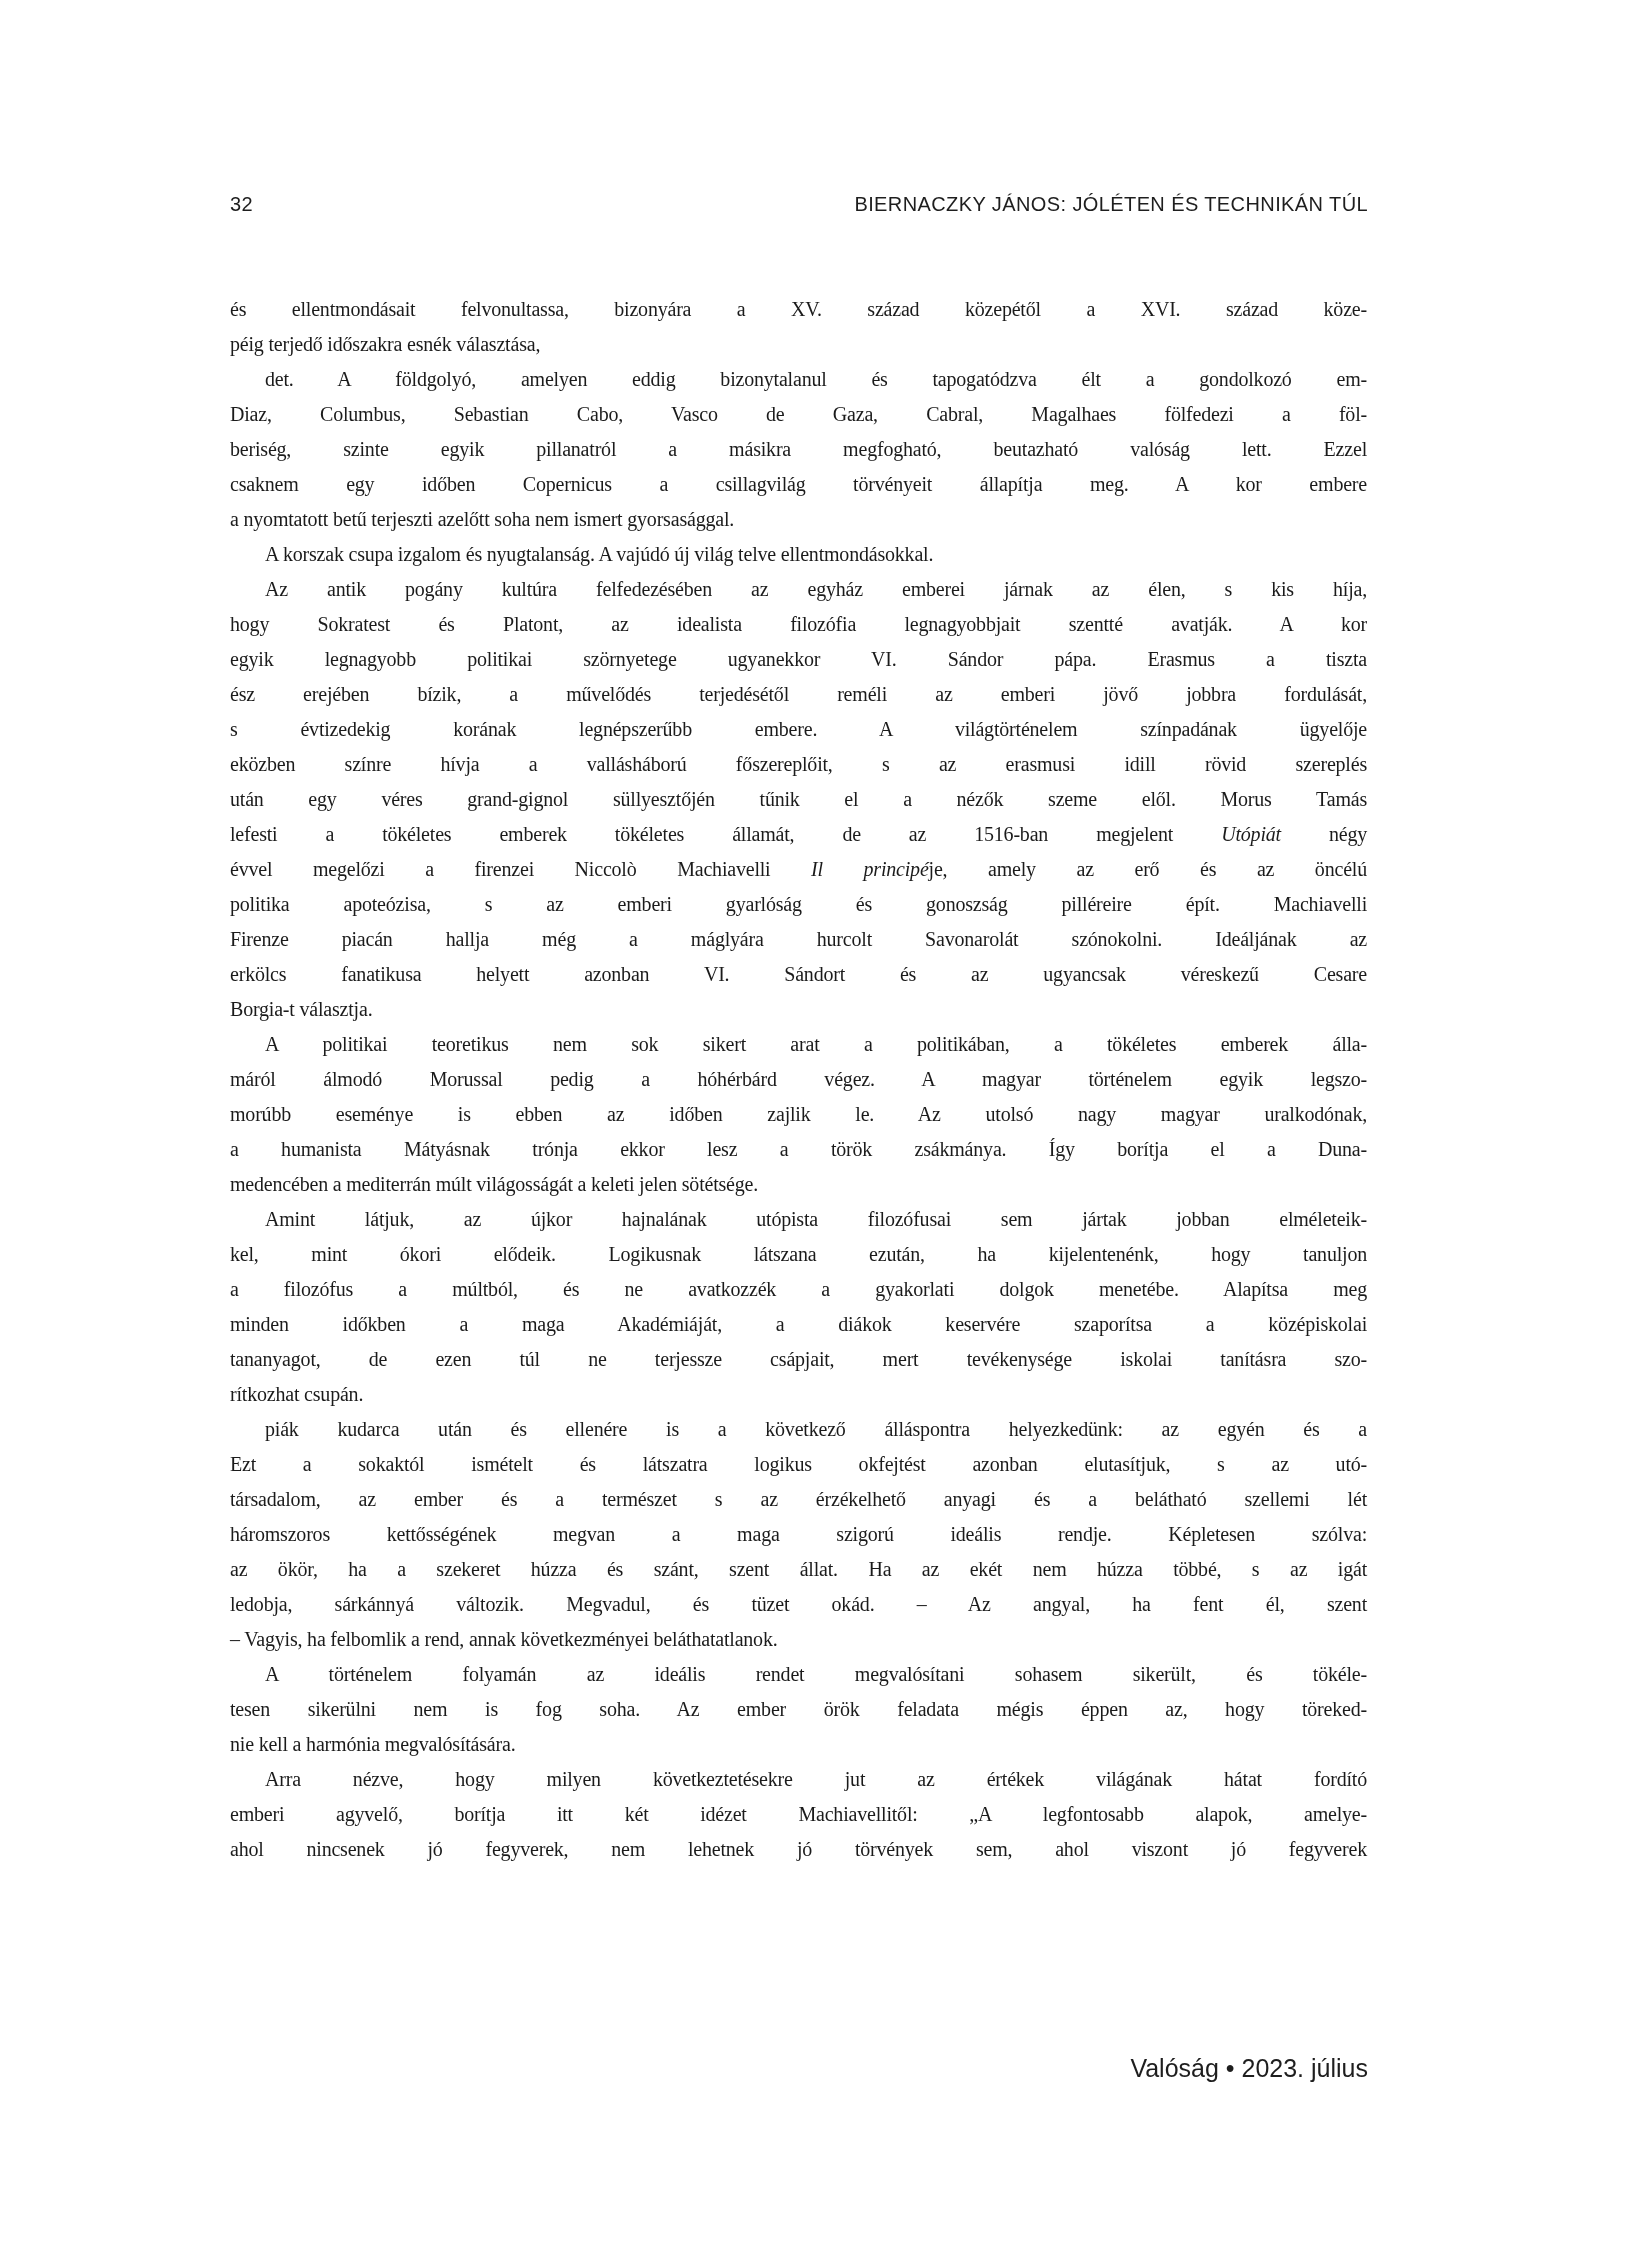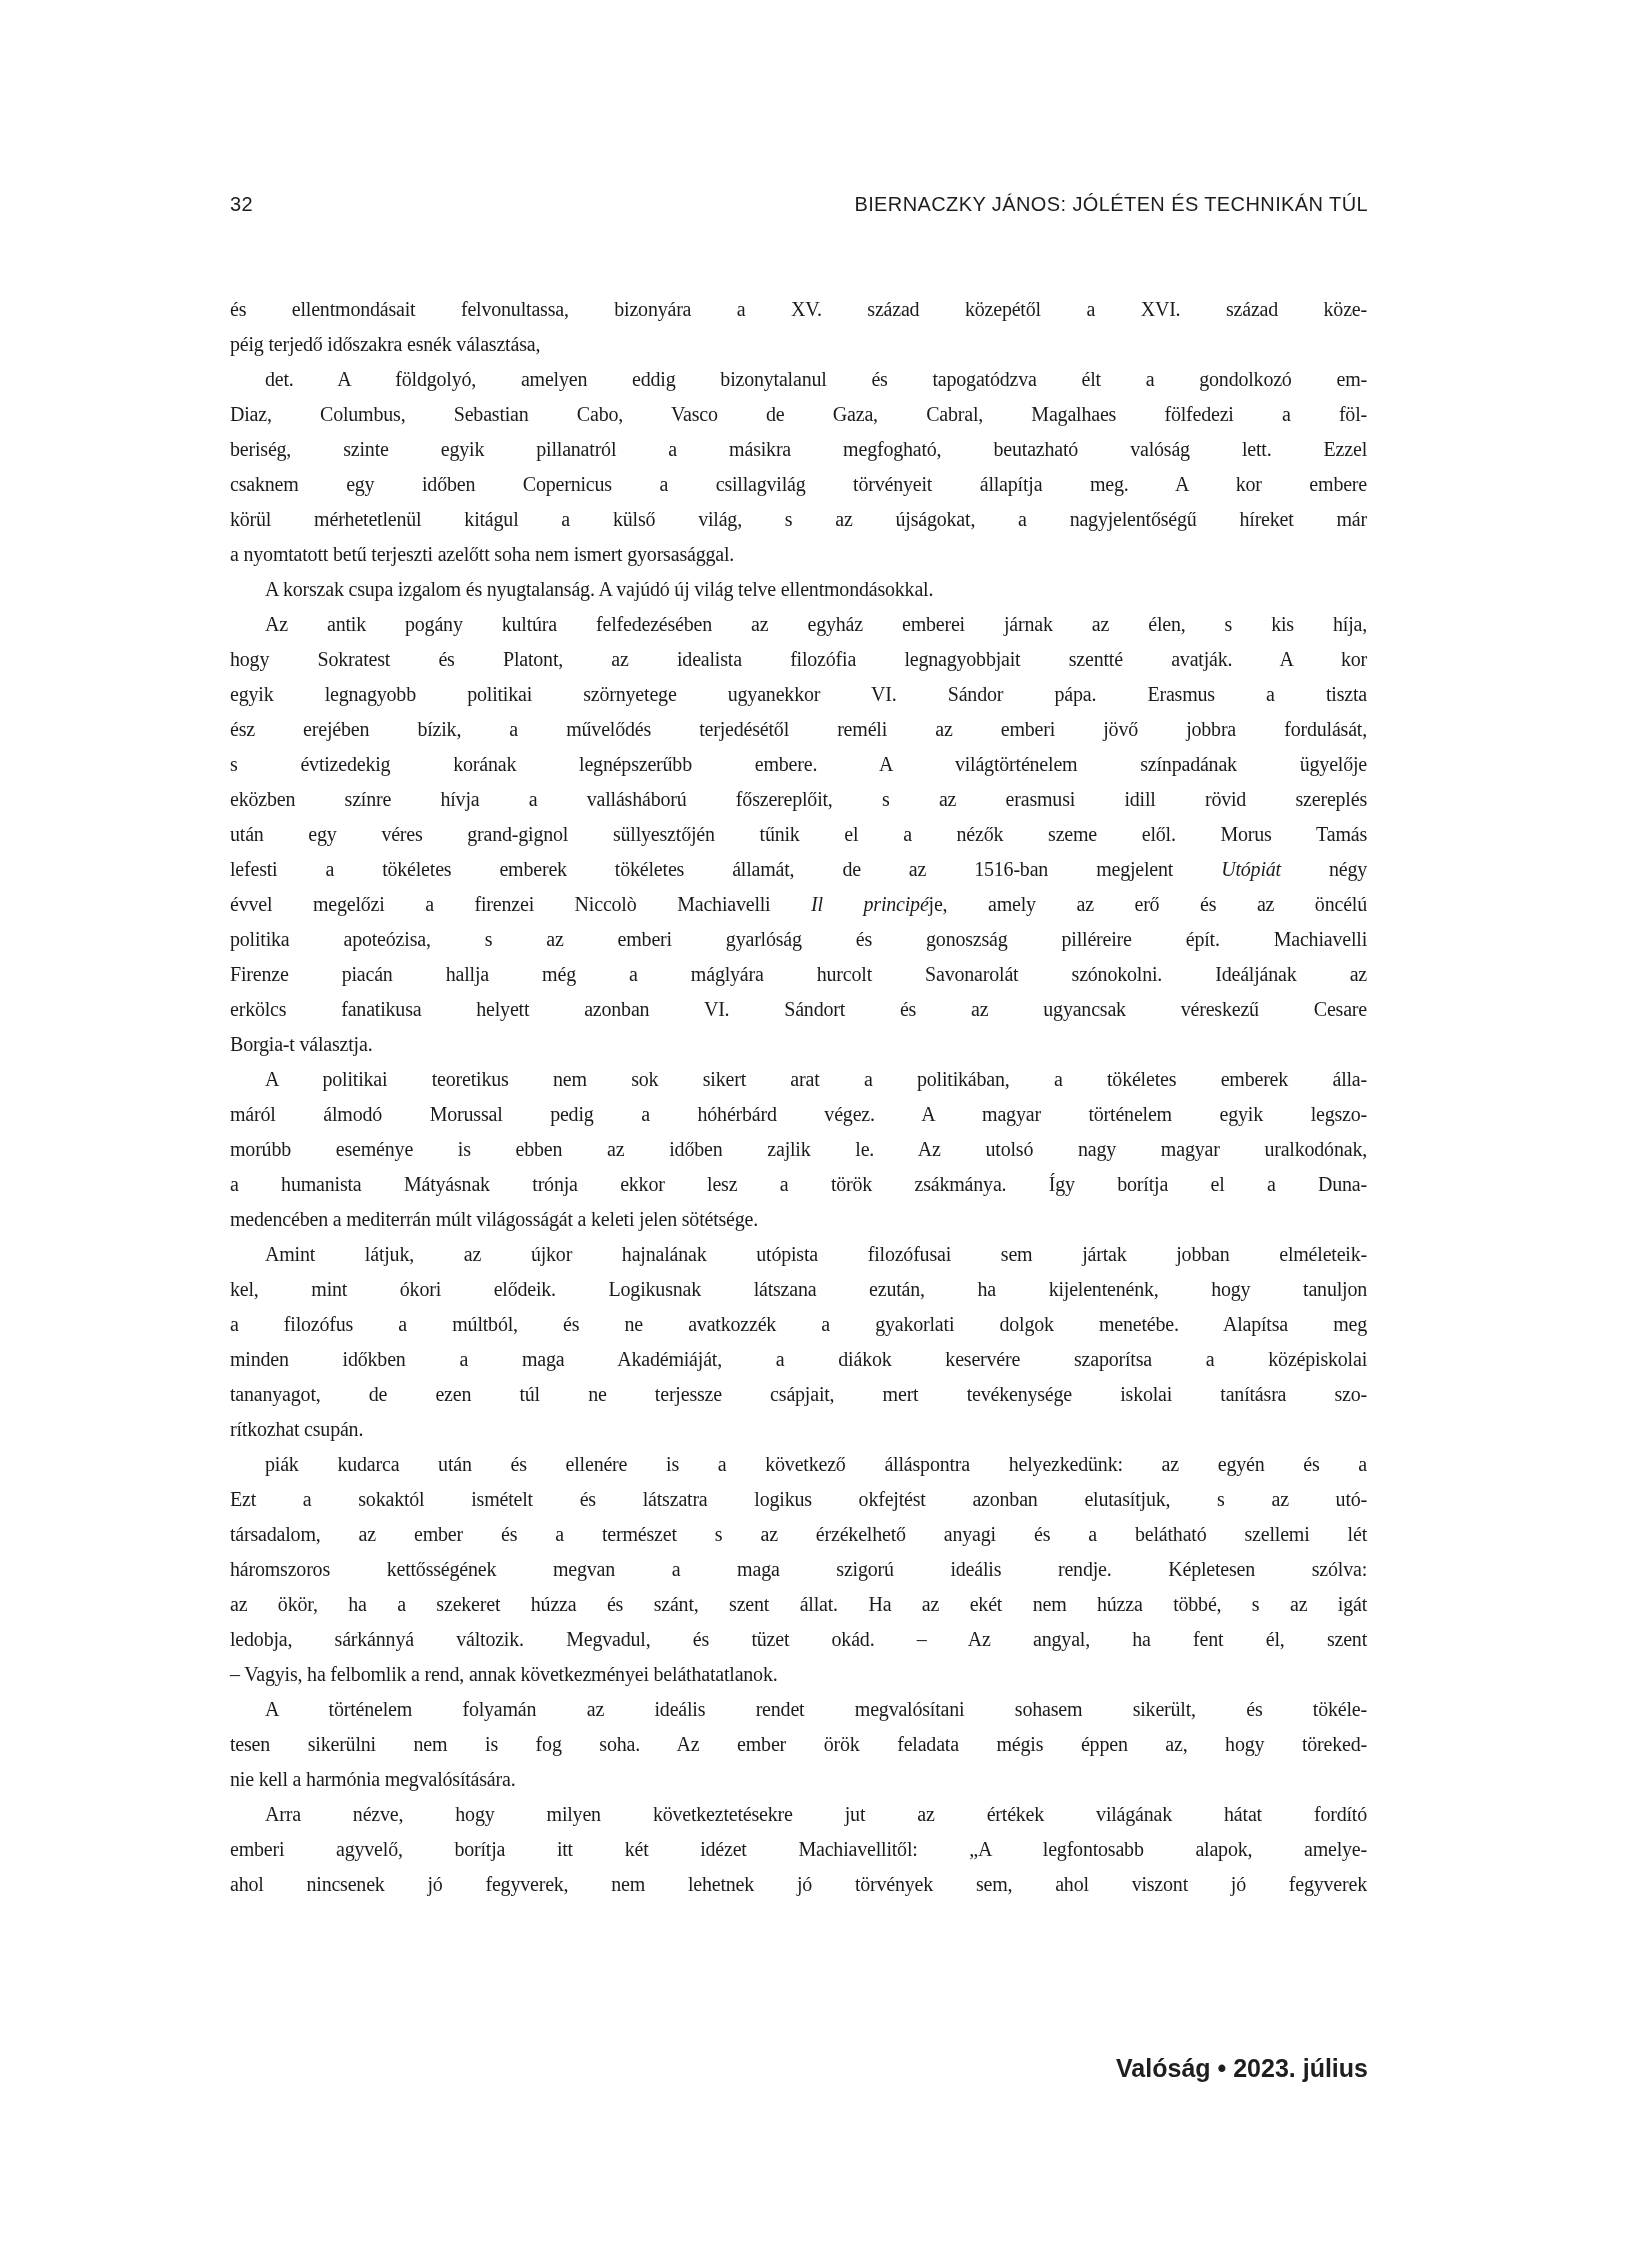--- a/index.html
+++ b/index.html
@@ -48,21 +48,20 @@
   }
   .para.indent .line:first-child { text-indent: 35px; }
   .line i { font-style: italic; }
   .page-footer {
     position: absolute;
     right: 260px; top: 2054px;
     font-family: "Liberation Sans", sans-serif;
     font-size: 25px;
     color: #1e1e1e;
     white-space: nowrap;
-    font-weight: bold;
   }
 </style>
 </head>
 <body>
 
 <div class="page">
 
   <div class="running-header">
     <span>32</span>
     <span>BIERNACZKY JÁNOS: JÓLÉTEN ÉS TECHNIKÁN TÚL</span>
@@ -71,21 +70,20 @@
   <div class="article">
       <div class="para">
         <div class="line"><span>és ellentmondásait felvonultassa, bizonyára a XV. század közepétől a XVI. század köze-</span></div>
         <div class="line lastline"><span>péig terjedő időszakra esnék választása,</span></div>
       </div>
       <div class="para indent">
         <div class="line"><span>det. A földgolyó, amelyen eddig bizonytalanul és tapogatódzva élt a gondolkozó em-</span></div>
         <div class="line"><span>Diaz, Columbus, Sebastian Cabo, Vasco de Gaza, Cabral, Magalhaes fölfedezi a föl-</span></div>
         <div class="line"><span>beriség, szinte egyik pillanatról a másikra megfogható, beutazható valóság lett. Ezzel</span></div>
         <div class="line"><span>csaknem egy időben Copernicus a csillagvilág törvényeit állapítja meg. A kor embere</span></div>
-        <div class="line"><span>körül mérhetetlenül kitágul a külső világ, s az újságokat, a nagyjelentőségű híreket már</span></div>
         <div class="line lastline"><span>a nyomtatott betű terjeszti azelőtt soha nem ismert gyorsasággal.</span></div>
       </div>
       <div class="para indent">
         <div class="line lastline"><span>A korszak csupa izgalom és nyugtalanság. A vajúdó új világ telve ellentmondásokkal.</span></div>
       </div>
       <div class="para indent">
         <div class="line"><span>Az antik pogány kultúra felfedezésében az egyház emberei járnak az élen, s kis híja,</span></div>
         <div class="line"><span>hogy Sokratest és Platont, az idealista filozófia legnagyobbjait szentté avatják. A kor</span></div>
         <div class="line"><span>egyik legnagyobb politikai szörnyetege ugyanekkor VI. Sándor pápa. Erasmus a tiszta</span></div>
         <div class="line"><span>ész erejében bízik, a művelődés terjedésétől reméli az emberi jövő jobbra fordulását,</span></div>

